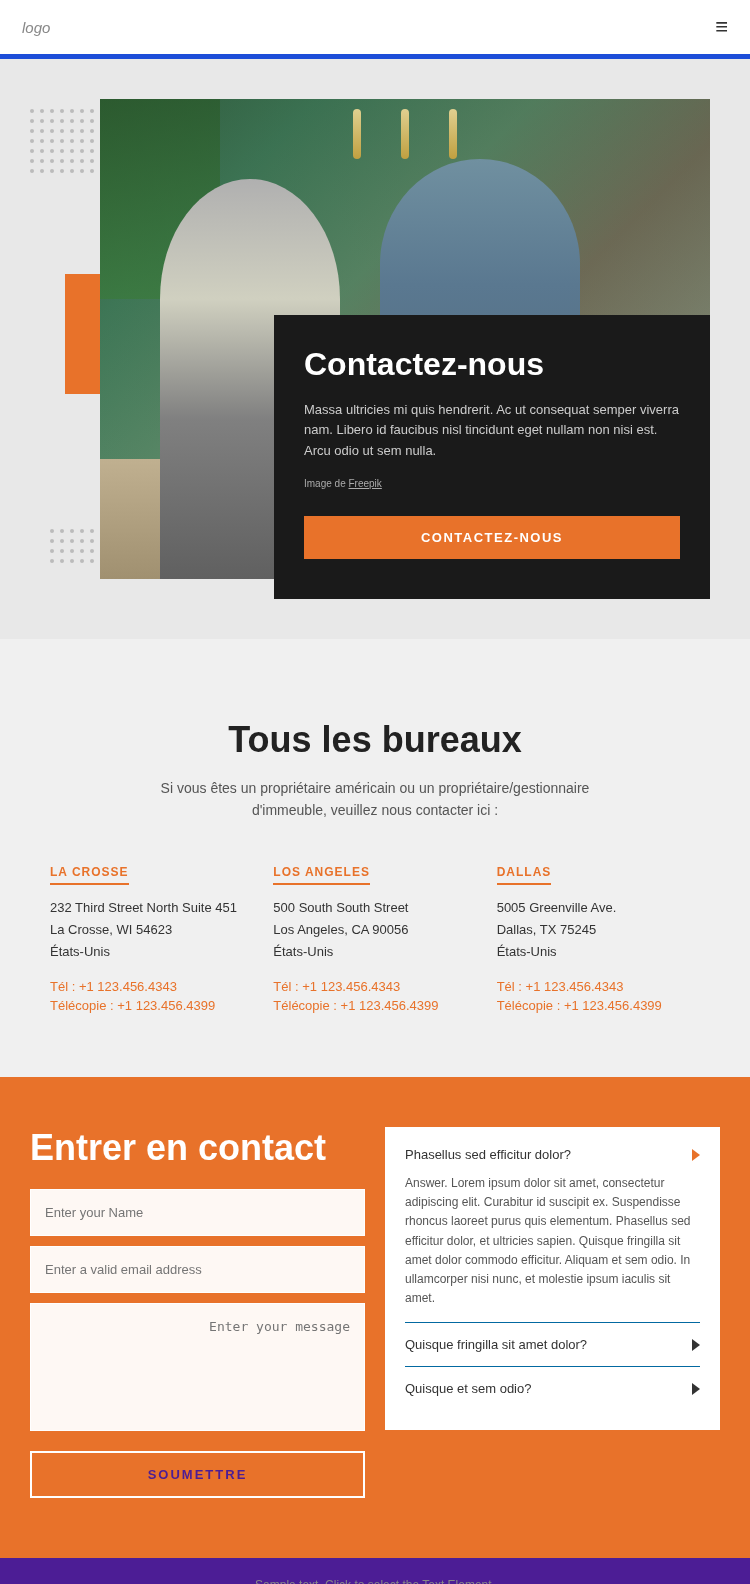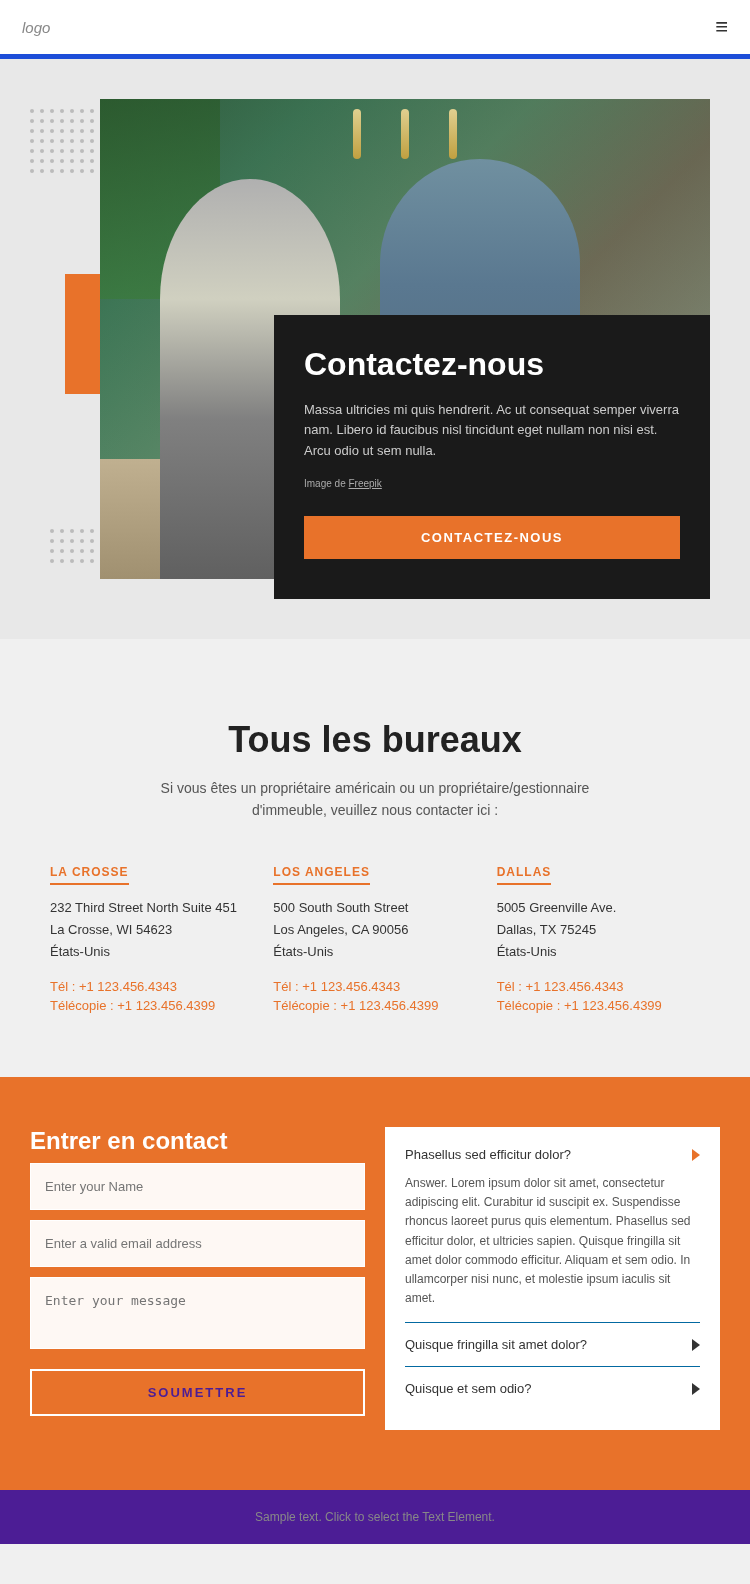--- a/index.html
+++ b/index.html
@@ -253,38 +253,39 @@
       background: #e8722a;
       padding: 50px 30px 60px 30px;
       display: flex;
       gap: 20px;
     }
     .contact-left {
       flex: 1;
       max-width: 340px;
     }
     .contact-left h2 {
-      font-size: 24px;
+      font-size: 36px;
       font-weight: 700;
       color: #fff;
-      margin-bottom: 8px;
+      margin-bottom: 20px;
     }
     .contact-left input, .contact-left textarea {
       width: 100%;
       padding: 15px 14px;
       margin-bottom: 10px;
       border: 1px solid #fff;
       background: rgba(255,255,255,0.95);
       font-size: 13px;
       color: #888;
       outline: none;
     }
     .contact-left textarea {
-      height: 72px;
+      height: 128px;
       resize: none;
+      text-align: right;
     }
     .submit-btn {
       width: 100%;
       padding: 14px;
       background: transparent;
       border: 2px solid #fff;
       color: #4c1d95;
       font-size: 13px;
       font-weight: bold;
       letter-spacing: 2px;

